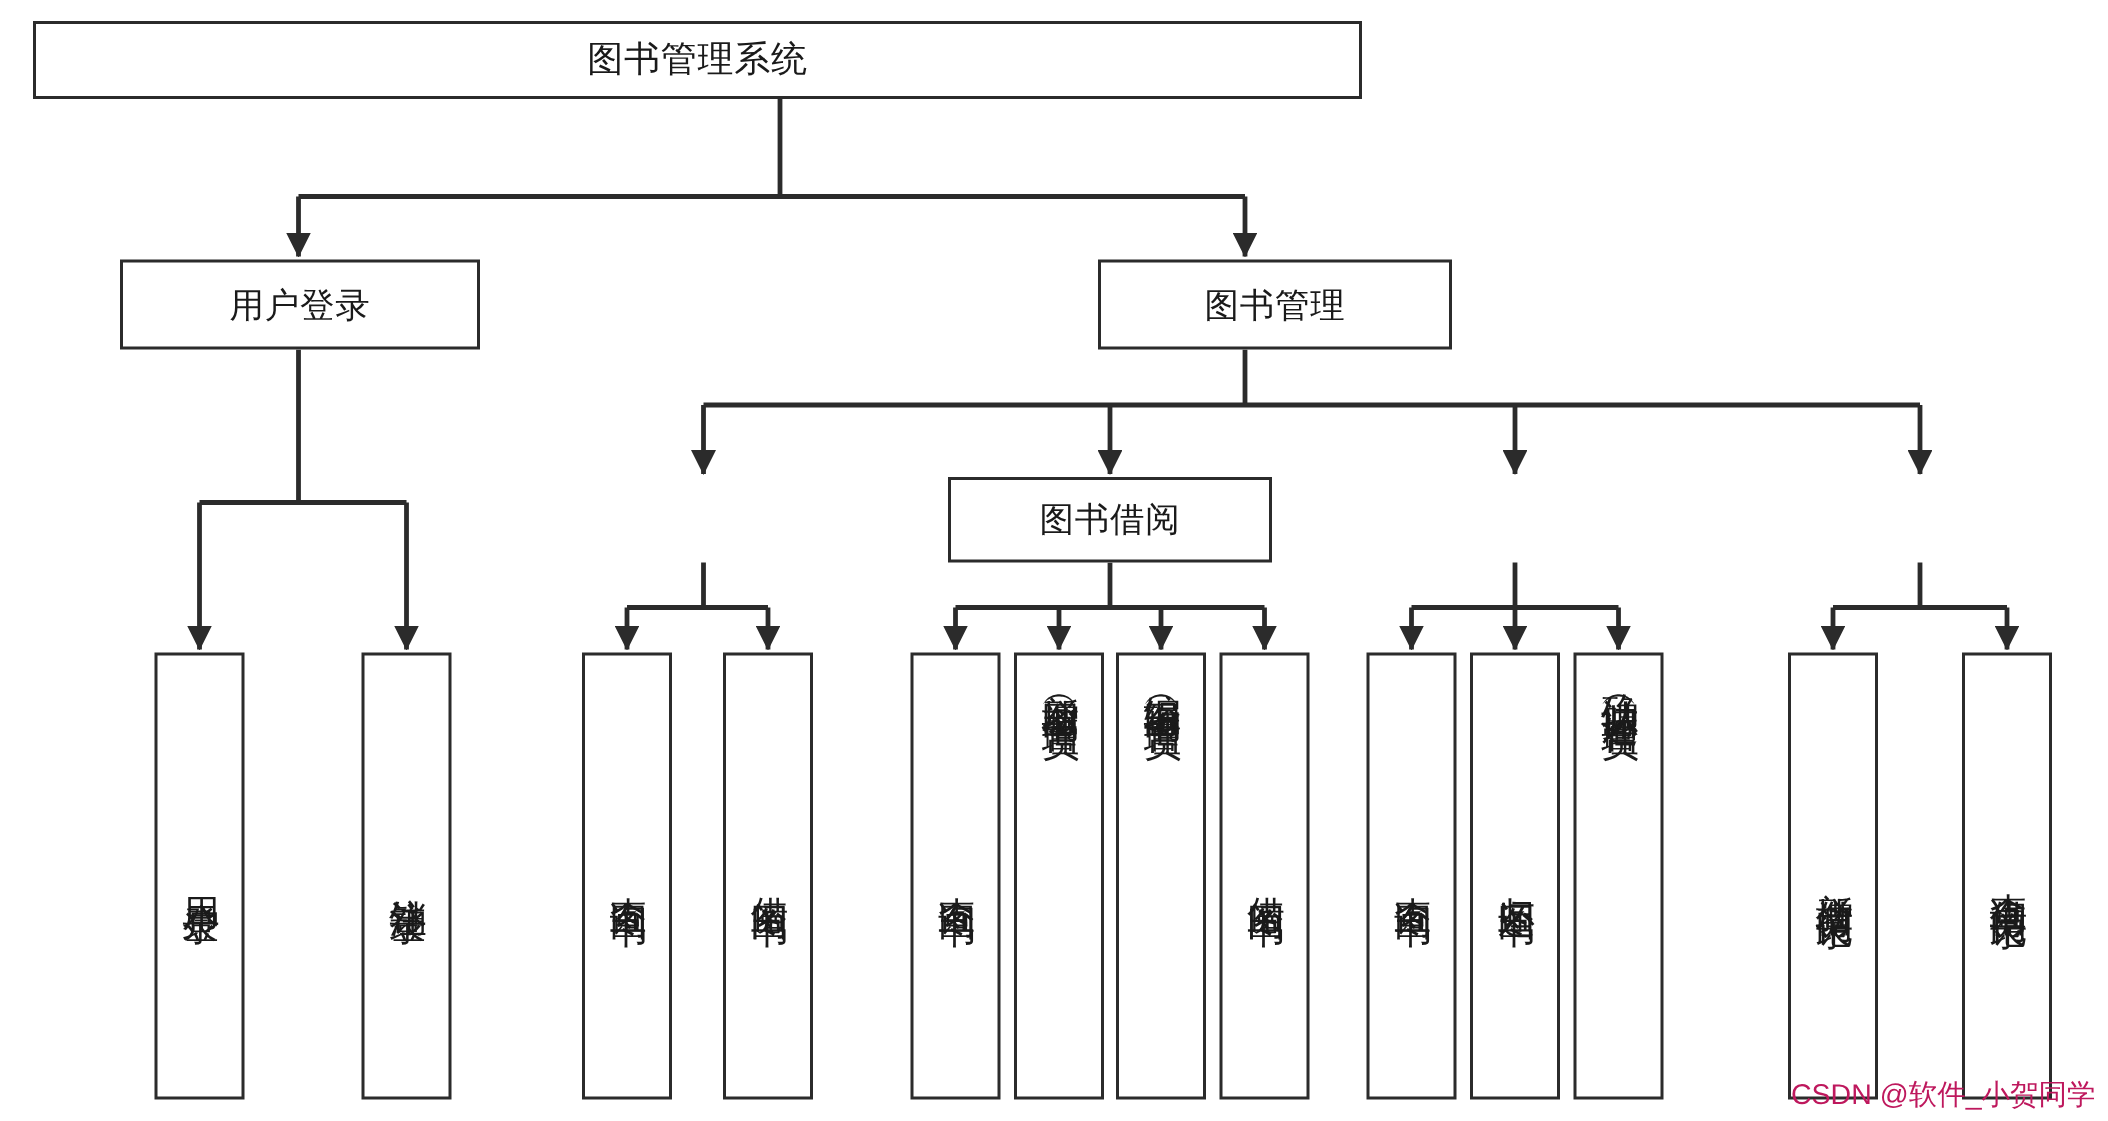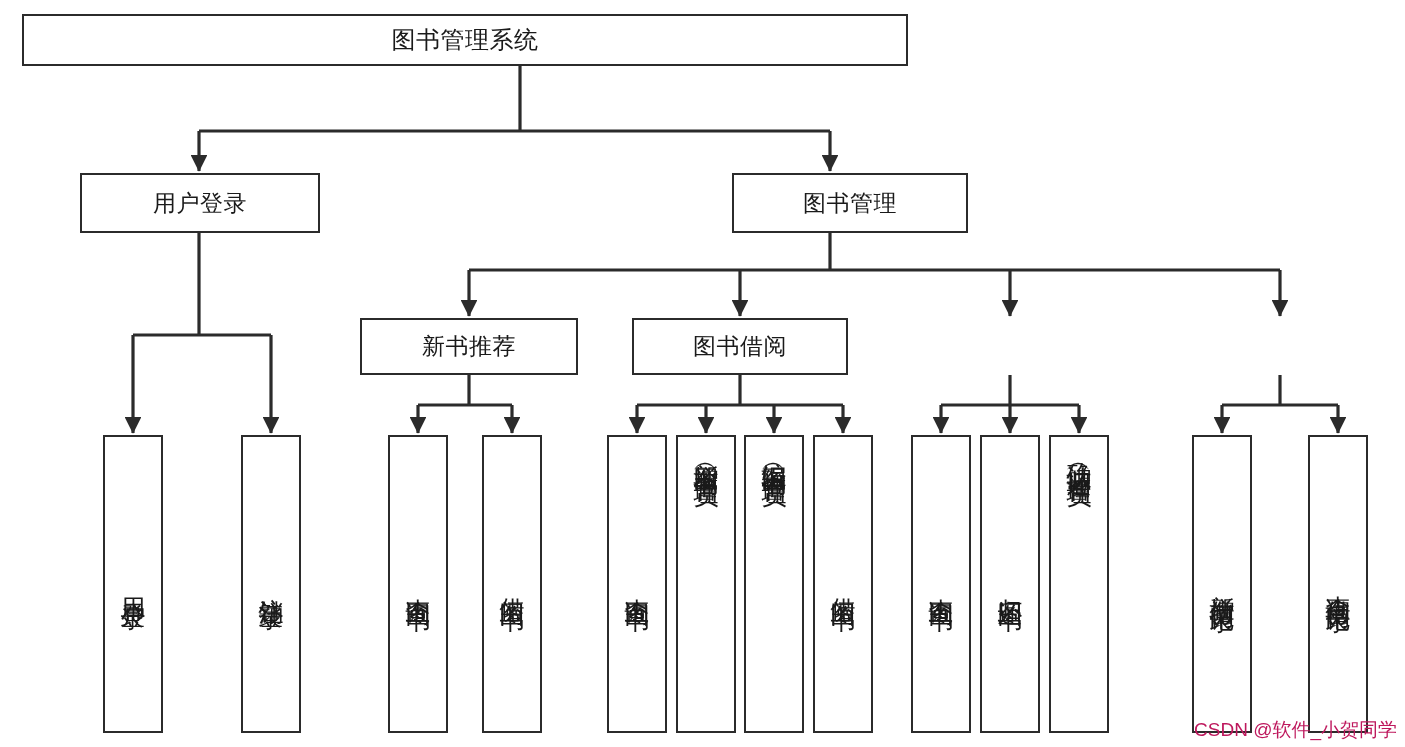--- a/index.html
+++ b/index.html
@@ -140,23 +140,20 @@
     <span class="node-label">图书管理系统</span>
   </div>
 
   <div class="node horiz" style="left:80px; top:173px; width:240px; height:60px;">
     <span class="node-label">用户登录</span>
   </div>
   <div class="node horiz" style="left:712px; top:173px; width:236px; height:60px;margin-left:20px;">
     <span class="node-label">图书管理</span>
   </div>
 
-  <div class="node horiz" style="left:360px; top:318px; width:218px; height:57px;">
-    <span class="node-label">新书推荐</span>
-  </div>
   <div class="node horiz" style="left:632px; top:318px; width:216px; height:57px;">
     <span class="node-label">图书借阅</span>
   </div>
 
   <div class="node vert centered" style="left:103px; top:435px; width:60px; height:298px;">
     <span class="node-label">用户登录</span>
   </div>
   <div class="node vert centered" style="left:241px; top:435px; width:60px; height:298px;">
     <span class="node-label">注销登录</span>
   </div>

